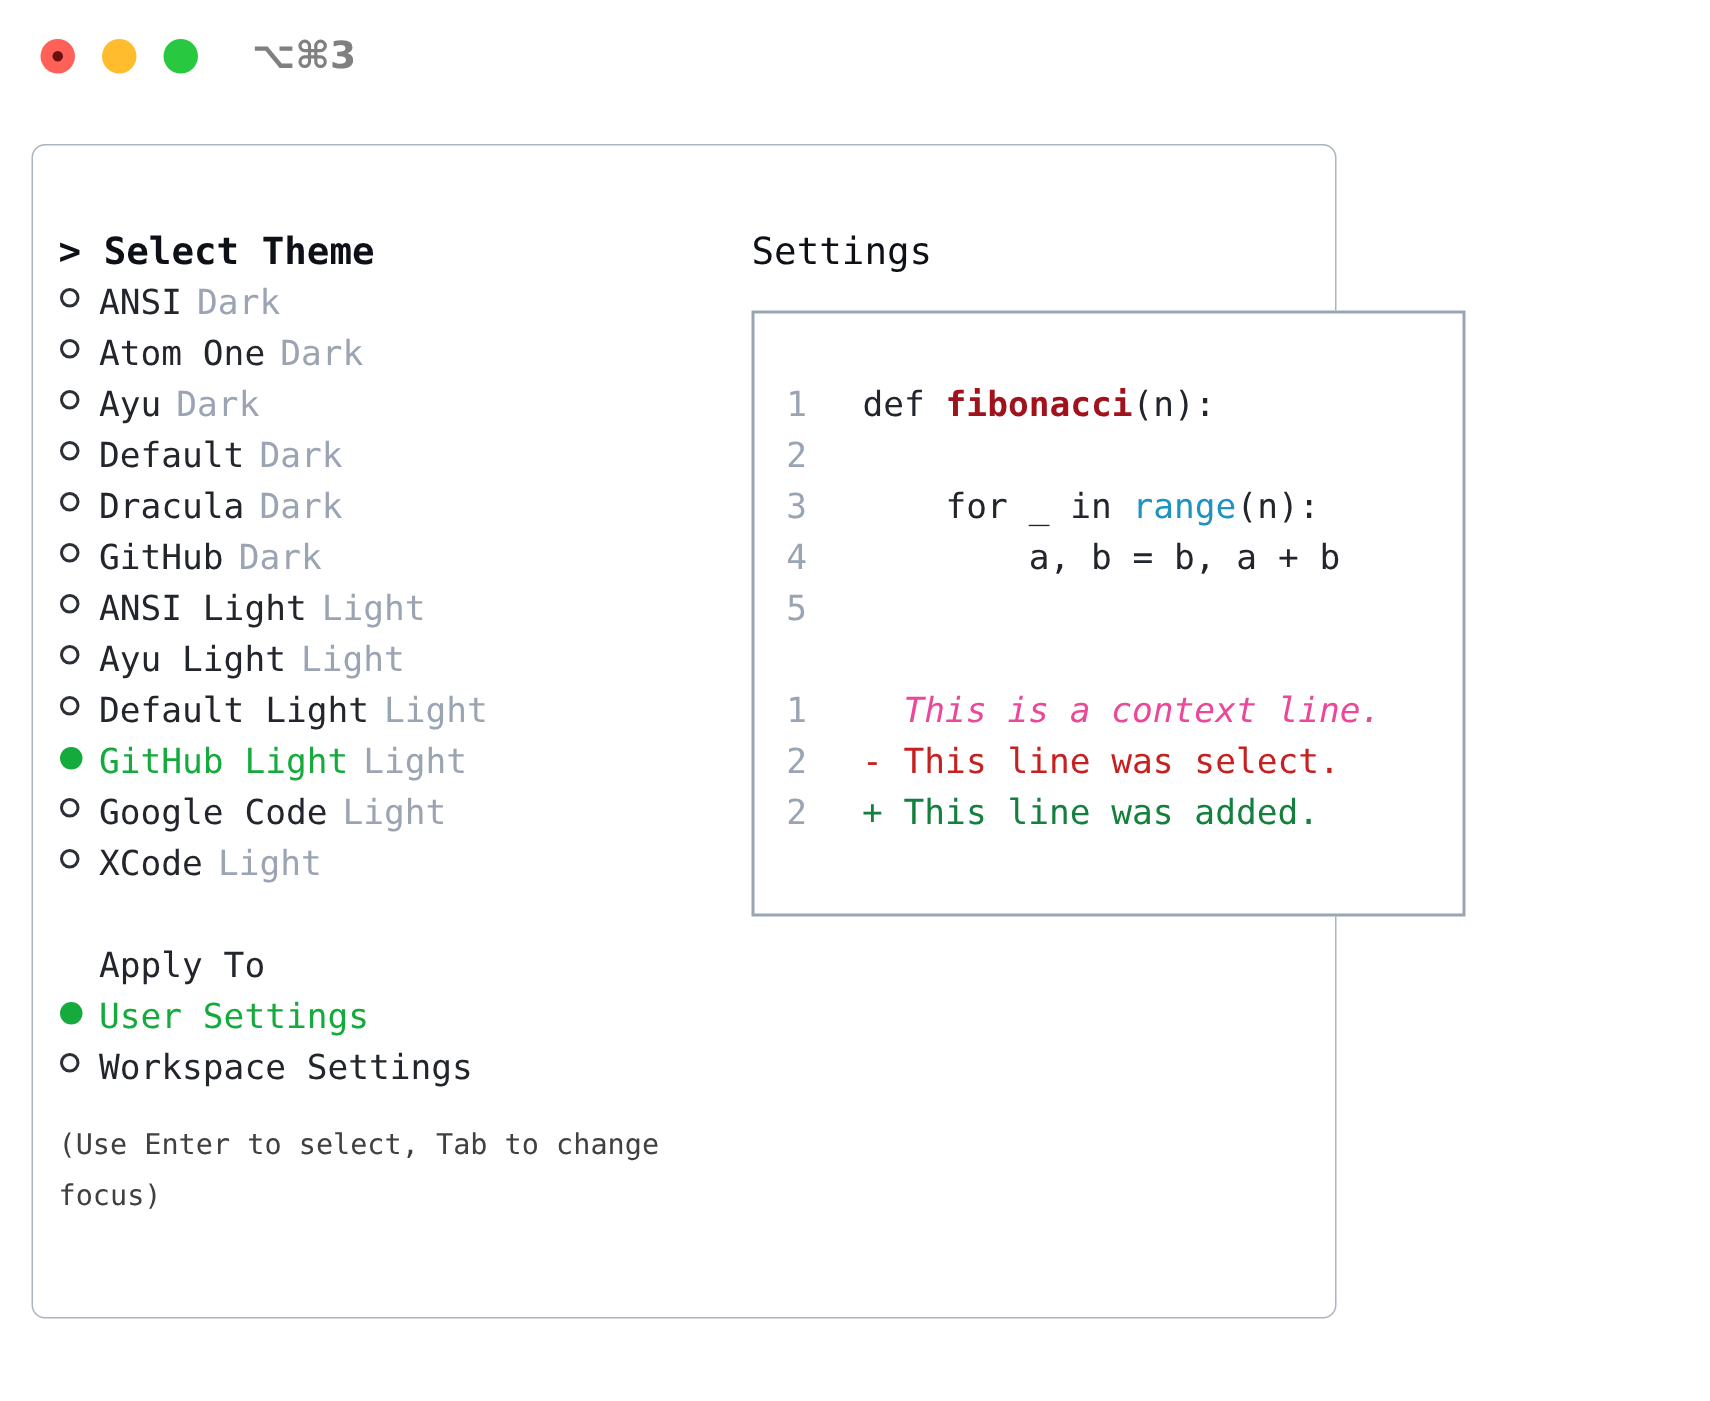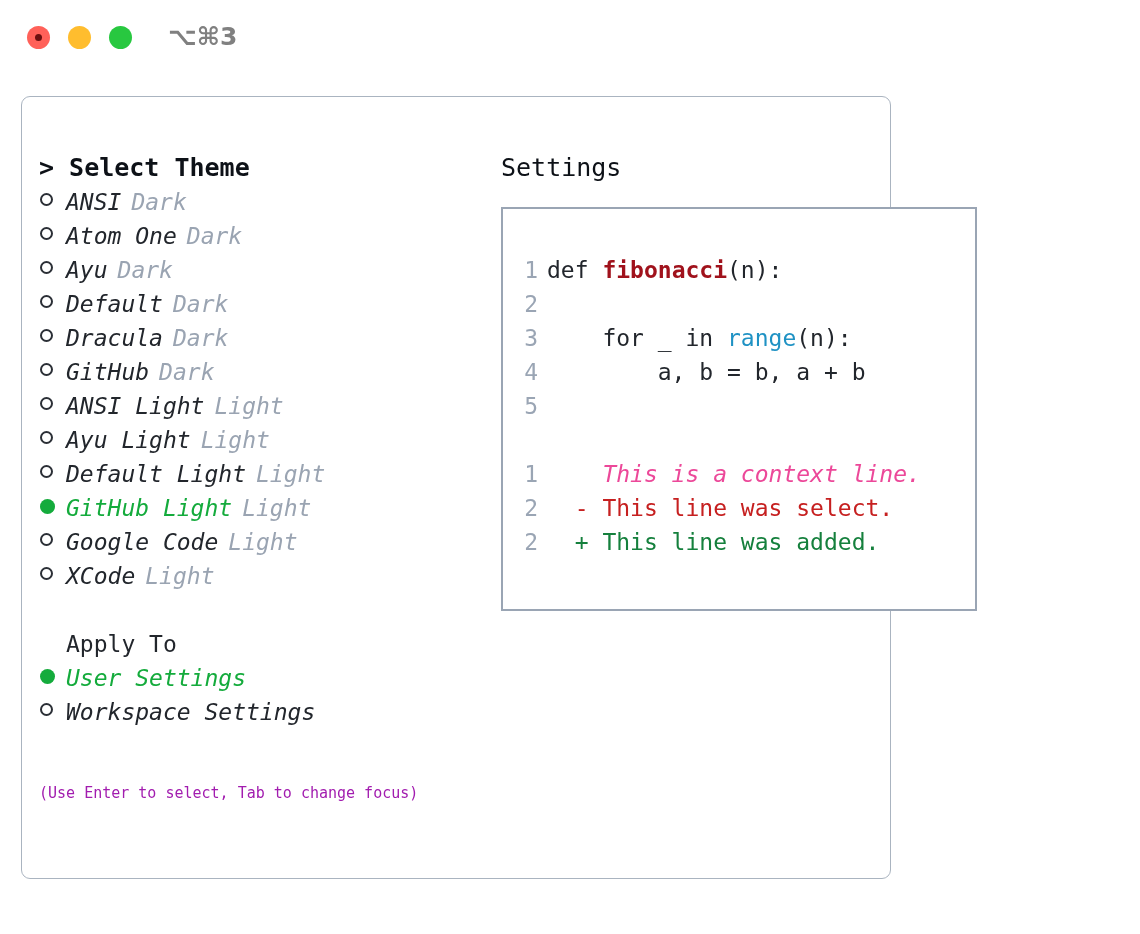--- a/index.html
+++ b/index.html
@@ -97,21 +97,20 @@
     color: #0d1117;
     line-height: 34px;
     white-space: pre;
   }
   .row {
     display: flex;
     align-items: baseline;
     line-height: 34px;
     font-size: 23px;
     white-space: pre;
-    font-style: italic;
   }
   .bullet {
     width: 27px;
     flex: 0 0 27px;
     display: inline-block;
     position: relative;
     color: #2b2f36;
   }
   .bullet .ring {
     position: absolute;
@@ -141,24 +140,24 @@
   }
   .section-header {
     display: flex;
     line-height: 34px;
     font-size: 23px;
     white-space: pre;
     margin-top: 34px;
   }
   .section-header .label { color: #22262c; text-align: right; }
   .hint {
-    margin-top: 47px;
-    font-size: 15px;
-    line-height: 34px;
-    color: #a21caf;
+    margin-top: 17px;
+    font-size: 19px;
+    line-height: 34px;
+    color: #404040;
     width: 420px;
   }
   
   .right-col {
     position: absolute;
     left: 479px;
     top: 54px;
     width: 500px;
   }
   .preview-title {
@@ -183,21 +182,21 @@
     white-space: pre;
   }
   .lineno {
     width: 44px;
     flex: 0 0 44px;
     text-align: right;
     color: #9aa5b4;
     padding-right: 9px;
     box-sizing: border-box;
   }
-  .code-text { color: #22262c; }
+  .code-text { color: #22262c; margin-left: 28px; }
   .blank-line { height: 34px; }
   .tok-fn   { color: #a0121c; font-weight: bold; }
   .tok-call { color: #1f92c4; }
   .tok-num  { color: #0b7f7f; }
   .tok-plain{ color: #22262c; }
   .diff-ctx { color: #ec4899; font-style: italic; }
   .diff-del { color: #c62020; }
   .diff-add { color: #15803d; }
 </style>
 </head>

